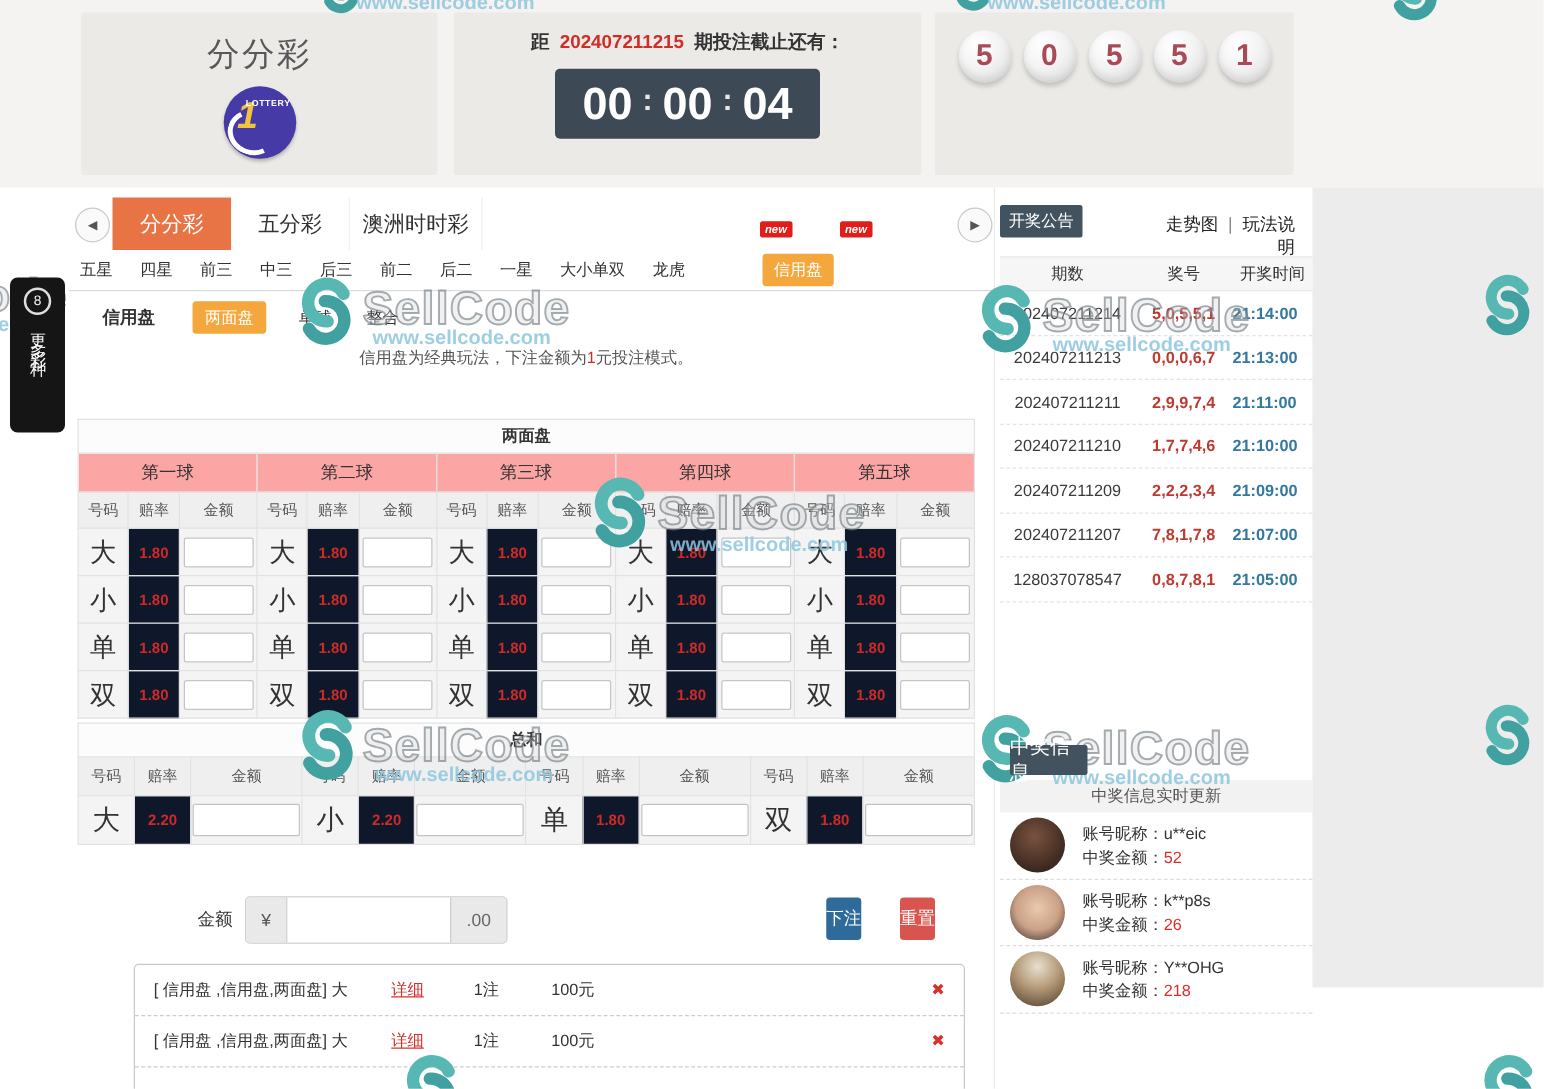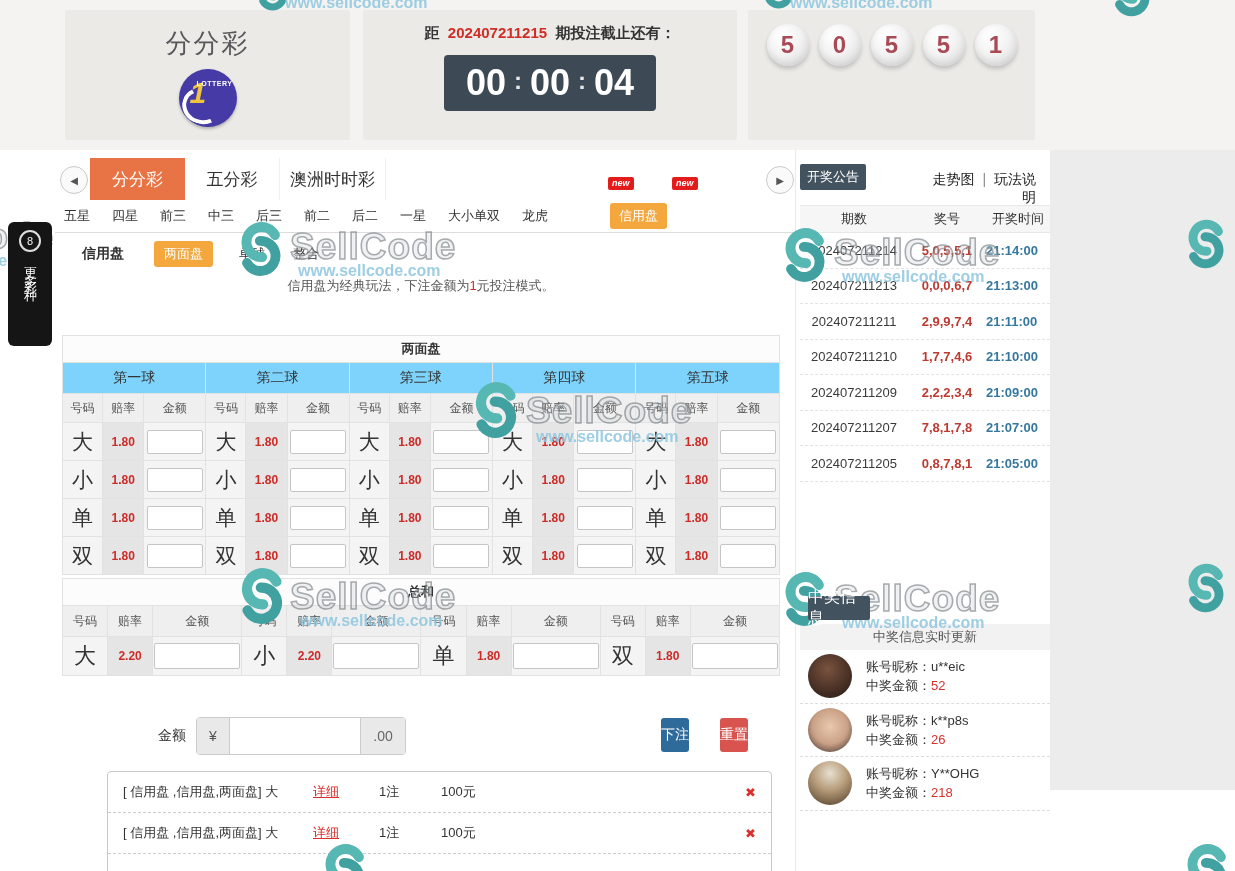--- a/index.html
+++ b/index.html
@@ -63,25 +63,25 @@
   .mode-btn{background:#f3a73d;color:#fff;border-radius:3px;padding:4px 10px;font-size:13px;margin-right:26px;cursor:pointer}
   .mode-opt{font-size:13px;color:#333;margin-right:28px;cursor:pointer}
   #notice{position:absolute;left:62px;top:277px;width:718px;text-align:center;font-size:13px;color:#555}
 
   
   table.bet{position:absolute;left:62px;width:718px;border-collapse:collapse;table-layout:fixed;background:#fff;border:1px solid #c9c9c9}
   table.bet td{border:1px solid #e2e2e2;text-align:center;padding:0}
   #table1{top:335px}
   #table2{top:578px}
   .tt{height:26px;font-weight:bold;font-size:13px;color:#333;background:#fcfcfc}
-  .tg{height:30px;font-size:14px;color:#333;background:#7dd3fc}
+  .tg{height:30px;font-size:14px;color:#333;background:#fca5a5}
   .th2{height:28px;font-size:12px;color:#555;background:#efefef}
   .lbl{height:37px;font-size:21px;color:#333;background:#f4f4f4;cursor:pointer}
   .lbl2{height:38px;font-size:22px;color:#333;background:#f4f4f4;cursor:pointer}
-  .odds{font-size:12px;font-weight:bold;color:#cc2b28;background:#e5e5e5}
+  .odds{font-size:12px;font-weight:bold;color:#cc2b28;background:#0f172a}
   .amt{background:#f4f4f4}
   .amt-in{width:50px;height:20px;border:1px solid #c5c5c5;border-radius:2px;background:#fff}
   .amt-in2{width:80px;height:22px;border:1px solid #c5c5c5;border-radius:2px;background:#fff}
 
   
   #amount-label{position:absolute;left:158px;top:727px;font-size:14px;color:#333}
   #amount-group{position:absolute;left:196px;top:717px;height:36px;display:flex;border:1px solid #ccc;border-radius:4px;overflow:hidden;background:#fff}
   .ag-pre{width:32px;background:#e9e9e9;display:flex;align-items:center;justify-content:center;font-size:14px;color:#555;border-right:1px solid #ccc}
   .ag-input{width:118px;border:none;outline:none;font-size:14px;padding:0 6px}
   .ag-suf{width:44px;background:#e9e9e9;display:flex;align-items:center;justify-content:center;color:#666;font-size:14px;border-left:1px solid #ccc}
@@ -454,21 +454,21 @@
       <div class="res-issue">202407211209</div>
       <div class="res-nums">2,2,2,3,4</div>
       <div class="res-time">21:09:00</div>
     </div>
     <div class="res-row">
       <div class="res-issue">202407211207</div>
       <div class="res-nums">7,8,1,7,8</div>
       <div class="res-time">21:07:00</div>
     </div>
     <div class="res-row">
-      <div class="res-issue">202407211205</div>
+      <div class="res-issue">128037078547</div>
       <div class="res-nums">0,8,7,8,1</div>
       <div class="res-time">21:05:00</div>
     </div>
   </div>
 
 <div id="winner-tab" class="ctr">中奖信息</div>
 <div id="winner-header" class="ctr">中奖信息实时更新</div>
 <div id="winners">
     <div class="winner">
       <div class="avatar av0"></div>

